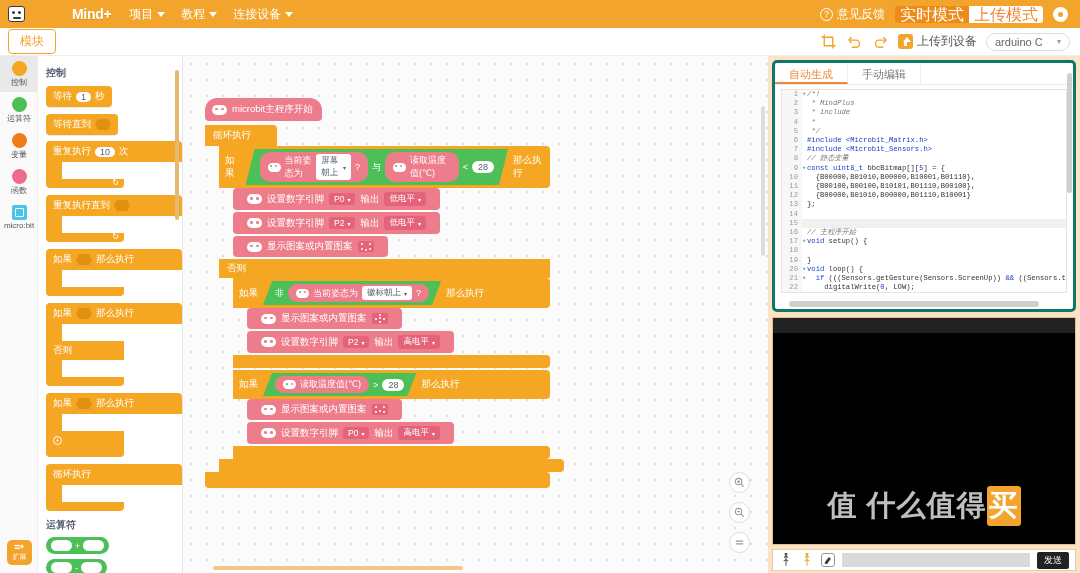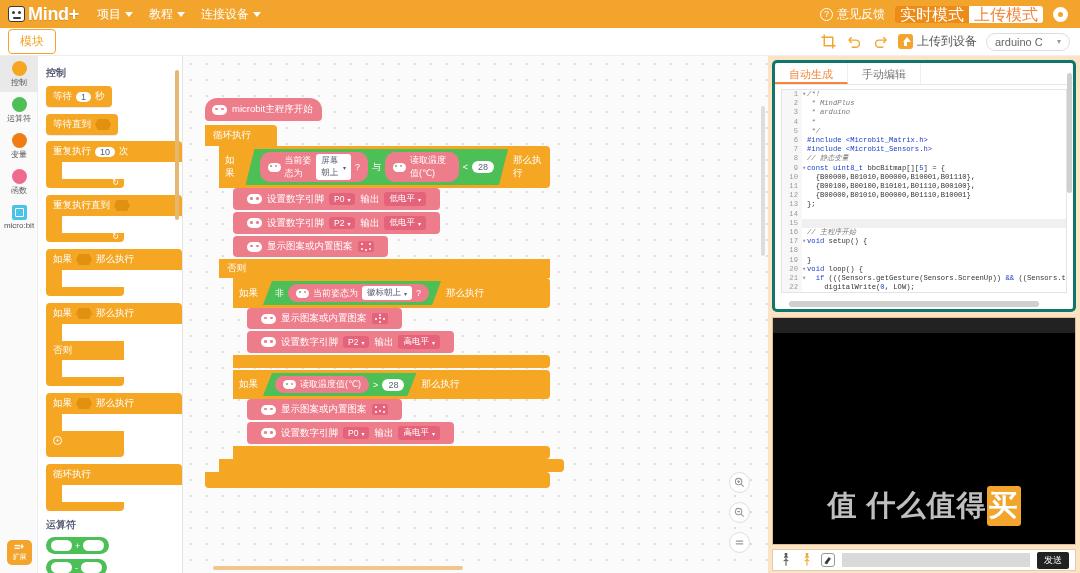--- a/index.html
+++ b/index.html
@@ -24,22 +24,23 @@
   .logo-robot:before {
     content:""; position:absolute; left:2.5px; top:4px; width:3px; height:3px;
     background:#3b3b3b; border-radius:50%;
     box-shadow: 6px 0 0 #3b3b3b;
   }
   .logo-robot:after {
     content:""; position:absolute; left:4px; top:10px; width:8px; height:2px;
     background:#3b3b3b; border-radius:1px;
   }
   .logo-text {
-    font-size:18px; font-weight:bold; color:#fff; letter-spacing:-0.3px;
+    font-size:14px; font-weight:bold; color:#fff; letter-spacing:-0.3px;
     text-shadow:0 1px 0 rgba(0,0,0,.12);
+    margin-left:44px;
   }
   .menu { display:flex; align-items:center; gap:16px; }
   .menu-item {
     display:flex; align-items:center; gap:4px; color:#fff; font-size:12px;
     cursor:pointer; white-space:nowrap;
   }
   .caret {
     width:0;height:0;border-left:4px solid transparent;border-right:4px solid transparent;
     border-top:5px solid #fff;
   }
@@ -710,21 +711,21 @@
   <div class="rightpanel">
 
     <div class="code-card">
       <div class="code-tabs">
         <div class="ctab active">自动生成</div>
         <div class="ctab">手动编辑</div>
       </div>
       <div class="code-area" id="code-area">
           <div class="code-line"><span class="ln">1</span><span class="fold">▾</span><span class="cmt">/*!</span></div>
           <div class="code-line"><span class="ln">2</span><span class="fold"></span><span class="cmt"> * MindPlus</span></div>
-          <div class="code-line"><span class="ln">3</span><span class="fold"></span><span class="cmt"> * arduino</span></div>
+          <div class="code-line"><span class="ln">3</span><span class="fold"></span><span class="cmt"> * include</span></div>
           <div class="code-line"><span class="ln">4</span><span class="fold"></span><span class="cmt"> *</span></div>
           <div class="code-line"><span class="ln">5</span><span class="fold"></span><span class="cmt"> */</span></div>
           <div class="code-line"><span class="ln">6</span><span class="fold"></span><span class="pre">#include &lt;Microbit_Matrix.h&gt;</span></div>
           <div class="code-line"><span class="ln">7</span><span class="fold"></span><span class="pre">#include &lt;Microbit_Sensors.h&gt;</span></div>
           <div class="code-line"><span class="ln">8</span><span class="fold"></span><span class="cmt">// 静态变量</span></div>
           <div class="code-line"><span class="ln">9</span><span class="fold">▾</span><span class="code-txt"><span class="kw">const</span> <span class="kw">uint8_t</span> bbcBitmap[][<span class="num">5</span>] = {</span></div>
           <div class="code-line"><span class="ln">10</span><span class="fold"></span><span class="code-txt">  {B00000,B01010,B00000,B10001,B01110},</span></div>
           <div class="code-line"><span class="ln">11</span><span class="fold"></span><span class="code-txt">  {B00100,B00100,B10101,B01110,B00100},</span></div>
           <div class="code-line"><span class="ln">12</span><span class="fold"></span><span class="code-txt">  {B00000,B01010,B00000,B01110,B10001}</span></div>
           <div class="code-line"><span class="ln">13</span><span class="fold"></span><span class="code-txt">};</span></div>

